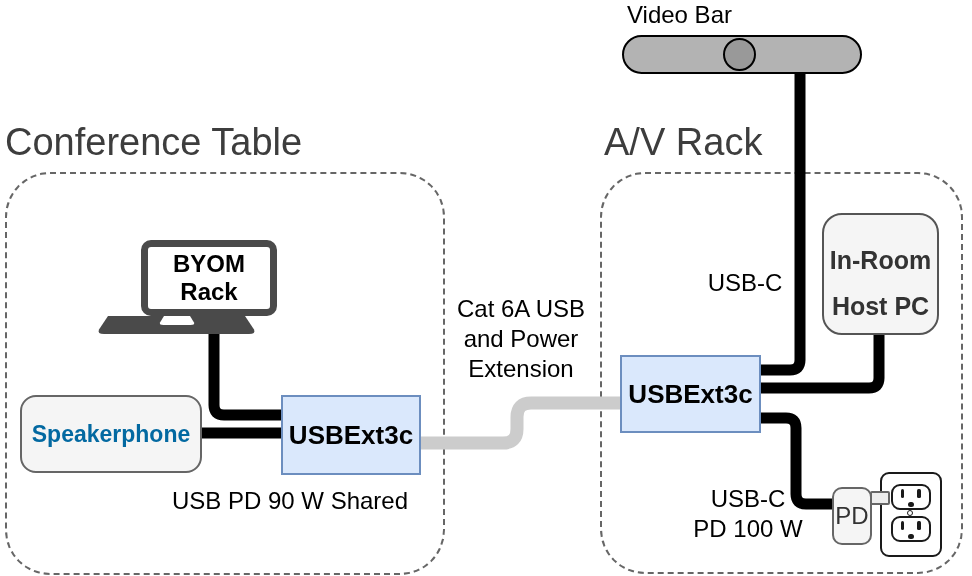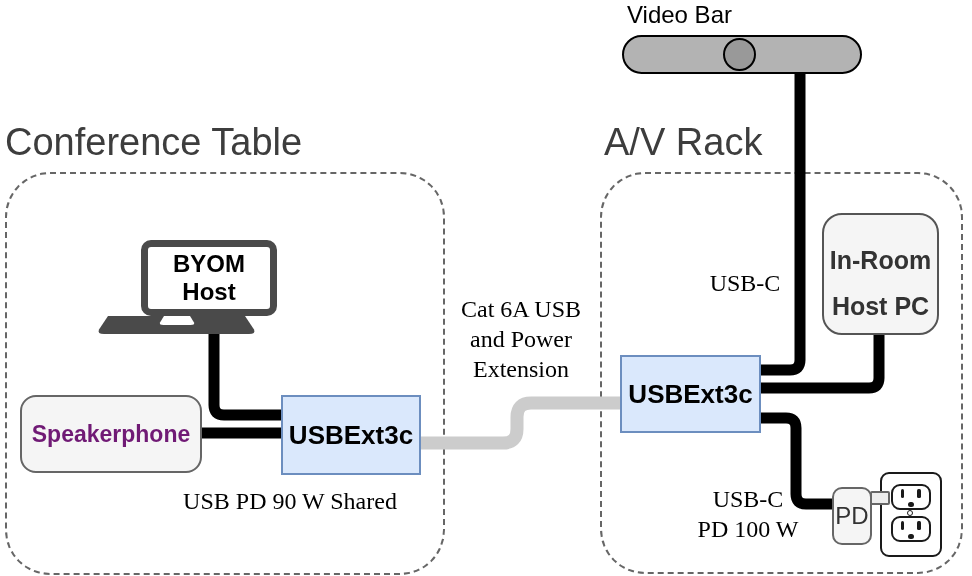--- a/index.html
+++ b/index.html
@@ -36,21 +36,21 @@
   .laptop-screen{
     left:110px;top:240px;width:136px;height:76px;background:#fff;
     border:7px solid var(--laptop-color,#4a4a4a);border-radius:10px;z-index:3;
     flex-direction:column;
     margin-left:31px;
   }
   .laptop-screen .txt{font-size:24px;font-weight:bold;color:#000;line-height:28px;text-align:center;}
   .speakerphone{
     left:20px;top:395px;width:182px;height:78px;border-radius:16px;
     background:var(--device-fill,#f5f5f5);border:2.5px solid var(--device-border,#666);
-    font-size:23px;font-weight:bold;color:#701a75;
+    font-size:23px;font-weight:bold;color:#0369a1;
   }
   .usbext{
     background:var(--usbext-fill,#dae8fc);border:2.5px solid var(--usbext-border,#6c8ebf);
     font-size:26px;font-weight:bold;color:#000;
   }
   .usbext.table{left:281px;top:395px;width:140px;height:80px;}
   .usbext.rack{left:620px;top:355px;width:141px;height:78px;}
   .pcbox{
     left:822px;top:213px;width:117px;height:122px;border-radius:20px;
     background:var(--device-fill,#f5f5f5);border:2.5px solid #555;
@@ -74,21 +74,21 @@
     position:absolute;left:8.5px;width:40px;height:26px;border-radius:9px;
     border:2px solid #1a1a1a;box-sizing:border-box;background:#fff;
   }
   .receptacle.r1{top:9.5px;} .receptacle.r2{top:41.5px;}
   .slot{position:absolute;top:3px;width:3.5px;height:9px;background:#1a1a1a;border-radius:1.5px;}
   .slot.s1{left:8px;} .slot.s2{left:24.5px;}
   .ground{position:absolute;left:15.5px;top:16px;width:5.5px;height:5.5px;border-radius:50%;background:#1a1a1a;}
   .screw{position:absolute;left:25px;top:36px;width:6px;height:6px;border-radius:50%;border:1.5px solid #1a1a1a;box-sizing:border-box;background:#fff;}
   
   .lbl{position:absolute;font-size:24px;color:#000;z-index:3;line-height:30px;}
-  .lbl.center{text-align:center;font-family:Liberation Serif, serif;}
+  .lbl.center{text-align:center;}
 </style>
 </head>
 <body style="--cable: #000000; --extension-cable: #cccccc; --usbext-fill: #dae8fc; --usbext-border: #6c8ebf; --device-fill: #f5f5f5; --device-border: #666666; --videobar-fill: #b3b3b3; --videobar-lens: #999999; --laptop-color: #4a4a4a; --zone-border: #666666;">
 
 <div class="canvas">
 
   <div class="zone" style="left:5px;top:172px;width:436px;height:399px;"></div>
   <div class="zone" style="left:600px;top:172px;width:359px;height:398px;"></div>
 
   <div class="zone-title" style="left:5px;width:442px;top:121px;">Conference Table</div>
@@ -105,21 +105,21 @@
     <path class="notch-path" d="M164,316 L190,316 L194,322.5 Q195,325 190.5,325 L163.5,325 Q159,325 160,322.5 Z"></path>
   </svg>
 
   <div class="vb-label abs">Video Bar</div>
   <div class="node video-bar">
     <div class="lens"></div>
   </div>
 
   <div class="node laptop-screen">
     <div class="txt">BYOM</div>
-    <div class="txt">Host</div>
+    <div class="txt">Rack</div>
   </div>
 
   <div class="node speakerphone">
     <span>Speakerphone</span>
   </div>
 
   <div class="node usbext table">
     <span>USBExt3c</span>
   </div>
   <div class="node usbext rack">

